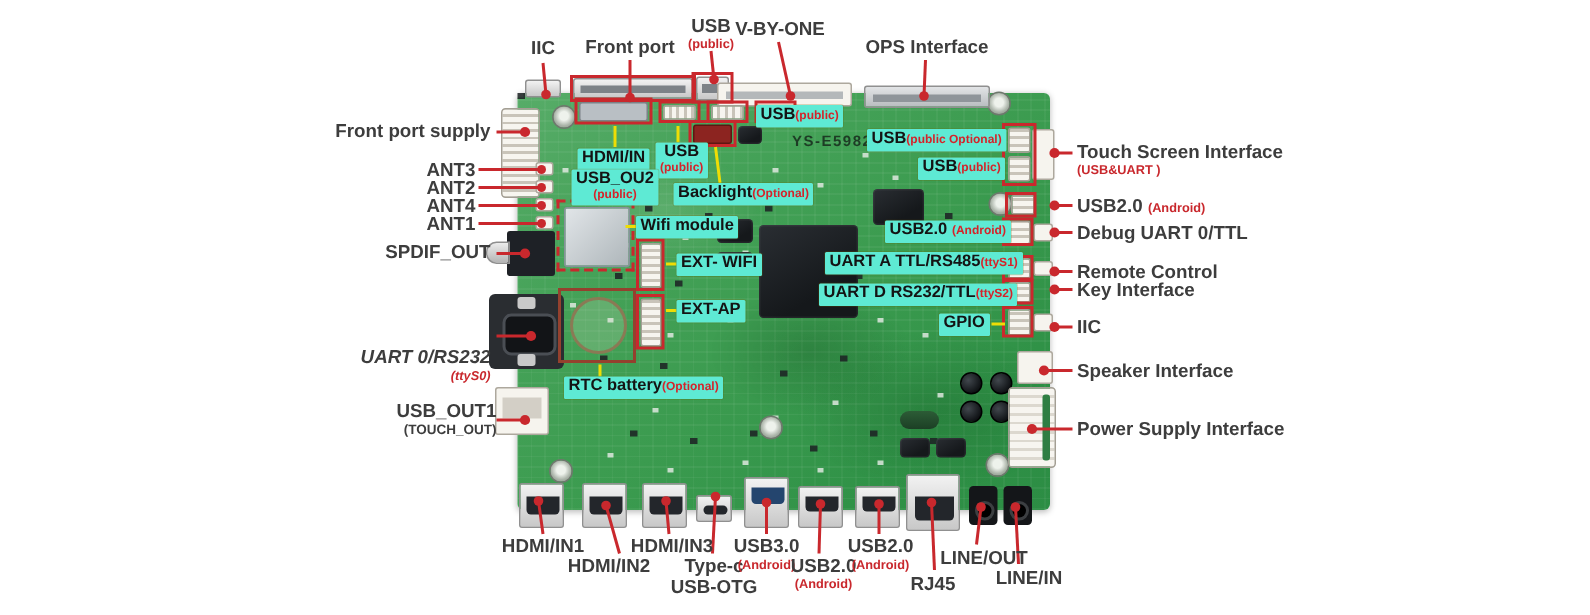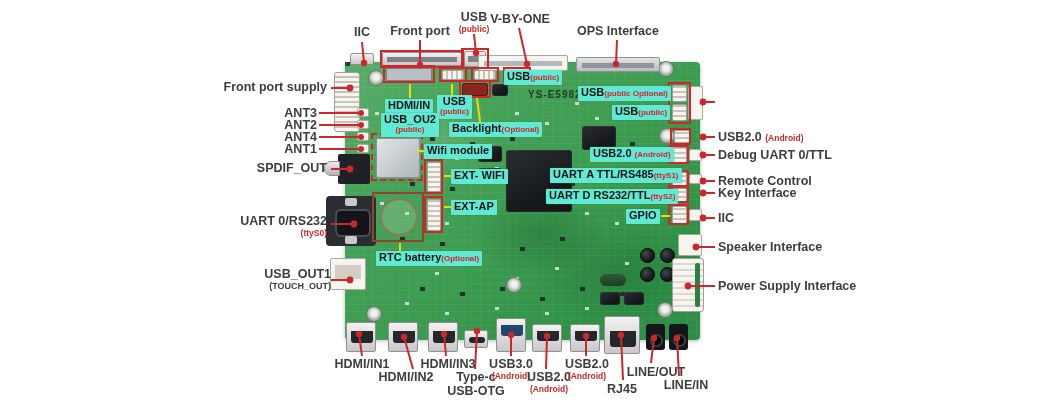--- a/index.html
+++ b/index.html
@@ -284,23 +284,24 @@
   <div class="lbl center" style="left:451px;top:11px;width:46px;"><span>USB</span><span class="sub subblk">(public)</span></div>
   <div class="lbl center" style="left:484px;top:13px;width:72px;"><span>V-BY-ONE</span></div>
   <div class="lbl center" style="left:572px;top:25px;width:92px;"><span>OPS Interface</span></div>
 
   <div class="lbl right" style="left:212px;top:81px;width:115px;"><span>Front port supply</span></div>
   <div class="lbl right" style="left:262px;top:107px;width:55px;"><span>ANT3</span></div>
   <div class="lbl right" style="left:262px;top:119px;width:55px;"><span>ANT2</span></div>
   <div class="lbl right" style="left:262px;top:131px;width:55px;"><span>ANT4</span></div>
   <div class="lbl right" style="left:262px;top:143px;width:55px;"><span>ANT1</span></div>
   <div class="lbl right" style="left:232px;top:162px;width:95px;"><span>SPDIF_OUT</span></div>
-  <div class="lbl right" style="left:212px;top:215px;width:115px;"><span>UART 0/RS232</span><span class="sub subblk">(ttyS0)</span></div>
+  <div class="lbl right" style="left:212px;top:232px;width:115px;font-style:italic;"><span>UART 0/RS232</span><span class="sub subblk">(ttyS0)</span></div>
   <div class="lbl right" style="left:226px;top:268px;width:105px;"><span>USB_OUT1</span><span class="sub subblk dark" style="font-size:9px;">(TOUCH_OUT)</span></div>
 
+  <div class="lbl" style="left:718px;top:95px;"><span>Touch Screen Interface</span><span class="sub subblk">(USB&amp;UART )</span></div>
   <div class="lbl" style="left:718px;top:131px;"><span>USB2.0</span> <span class="sub">(Android)</span></div>
   <div class="lbl" style="left:718px;top:149px;"><span>Debug UART 0/TTL</span></div>
   <div class="lbl" style="left:718px;top:175px;"><span>Remote Control</span></div>
   <div class="lbl" style="left:718px;top:187px;"><span>Key Interface</span></div>
   <div class="lbl" style="left:718px;top:212px;"><span>IIC</span></div>
   <div class="lbl" style="left:718px;top:241px;"><span>Speaker Interface</span></div>
   <div class="lbl" style="left:718px;top:280px;"><span>Power Supply Interface</span></div>
 
   <div class="lbl center" style="left:332px;top:358px;width:60px;"><span>HDMI/IN1</span></div>
   <div class="lbl center" style="left:376px;top:371px;width:60px;"><span>HDMI/IN2</span></div>

